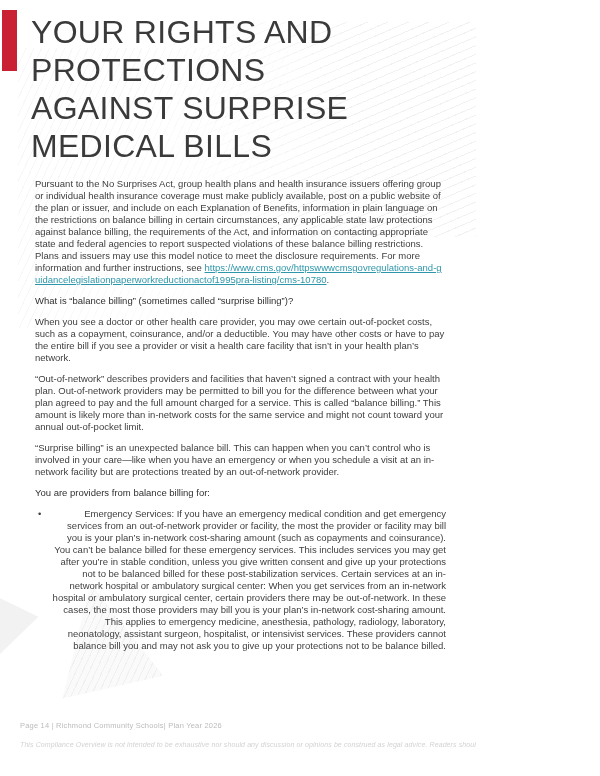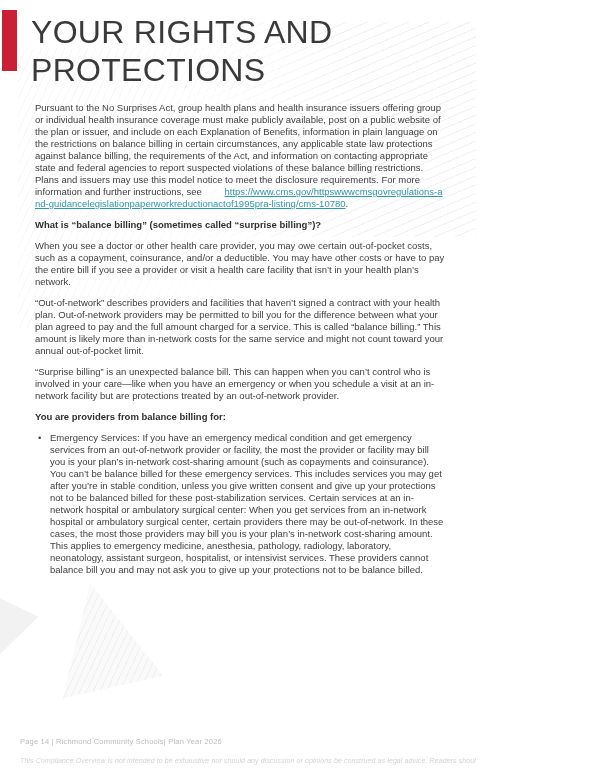--- a/index.html
+++ b/index.html
@@ -86,47 +86,46 @@
   .content {
     position: relative;
     z-index: 2;
     padding: 13px 30px 0 35px;
     font-size: 9.5px;
     line-height: 12px;
     color: var(--body-text, #404040);
   }
   .content p { margin-bottom: 9px; }
   .content .subhead {
-    font-weight: bold;
+    font-weight: normal;
     color: var(--heading-text, #303030);
     margin: 1px 0 9px 0;
   }
   .doc-link {
     color: var(--link-teal, #2E96AA);
     word-break: break-all;
-    margin-left: 20px;
   }
   ul.bullet-list { list-style: none; margin: 0; }
   ul.bullet-list li {
     display: flex;
     margin-bottom: 9px;
   }
   .bullet-marker {
     width: 15px;
     flex: 0 0 15px;
     padding-left: 3px;
     color: var(--body-text, #404040);
   }
-  .bullet-text { flex: 1; }
+  .bullet-text { flex: 1; text-align: right; }
 
   
   .footer {
     position: absolute;
     left: 20px; right: 18px;
-    bottom: 12px;
+    bottom: 28px;
     z-index: 2;
   }
   .footer-pageline {
     font-size: 7.5px;
     letter-spacing: 0.2px;
     color: var(--footer-gray, #bcbcbc);
     margin-bottom: 11px;
   }
   .footer-disclaimer {
     font-size: 7px;
@@ -144,20 +143,21 @@
   <div class="hatch-top-right"></div>
   <div class="hatch-left"></div>
   <div class="tri tri-right"></div>
   <div class="tri tri-left-outline"></div>
   <div class="tri tri-left-small"></div>
   <div class="accent-bar"></div>
 
   <div class="header">
     <div class="page-title">
       <div>YOUR RIGHTS AND PROTECTIONS</div>
+      <div>AGAINST SURPRISE MEDICAL BILLS</div>
     </div>
   </div>
 
   <div class="content">
     <p><span>Pursuant to the No Surprises Act, group health plans and health insurance issuers offering group or individual health insurance coverage must make publicly available, post on a public website of the plan or issuer, and include on each Explanation of Benefits, information in plain language on the restrictions on balance billing in certain circumstances, any applicable state law protections against balance billing, the requirements of the Act, and information on contacting appropriate state and federal agencies to report suspected violations of these balance billing restrictions. Plans and issuers may use this model notice to meet the disclosure requirements. For more information and further instructions, see </span><a class="doc-link" href="#">https://www.cms.gov/httpswwwcmsgovregulations-and-guidancelegislationpaperworkreductionactof1995pra-listing/cms-10780</a><span>.</span></p>
 
 
     <p class="subhead">What is “balance billing” (sometimes called “surprise billing”)?</p>
 
     <p>When you see a doctor or other health care provider, you may owe certain out-of-pocket costs, such as a copayment, coinsurance, and/or a deductible. You may have other costs or have to pay the entire bill if you see a provider or visit a health care facility that isn’t in your health plan’s network.</p>

